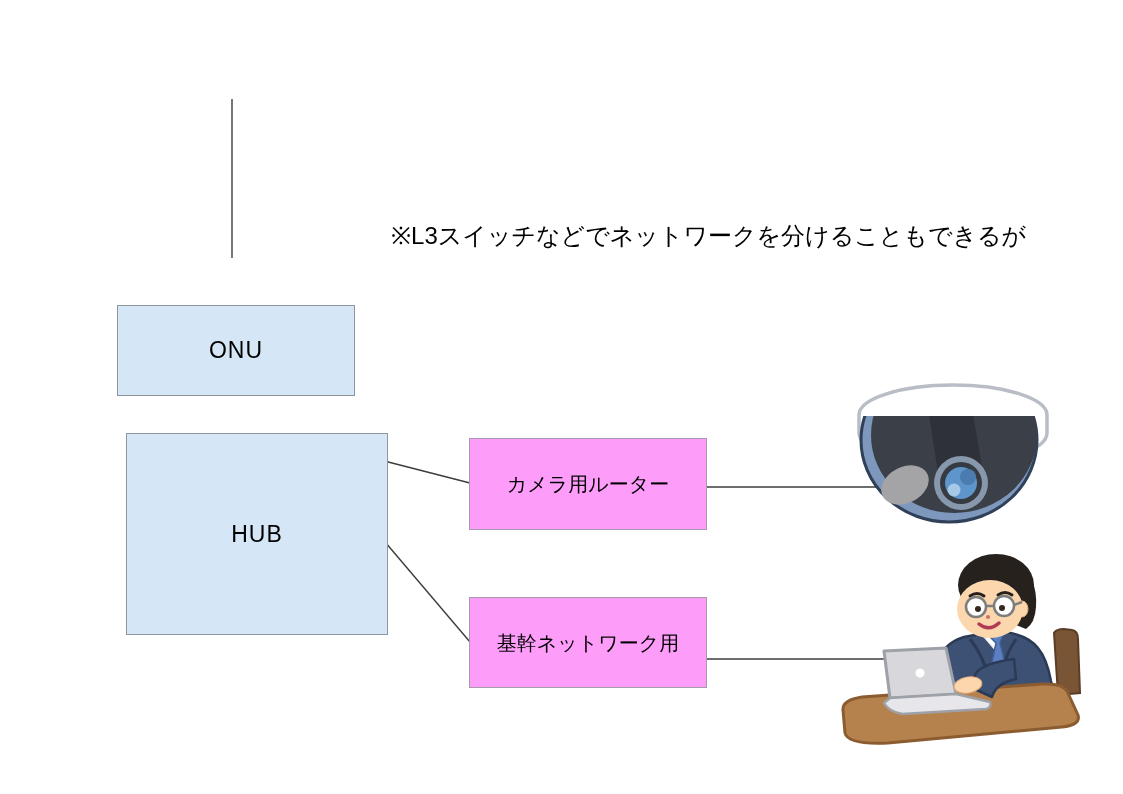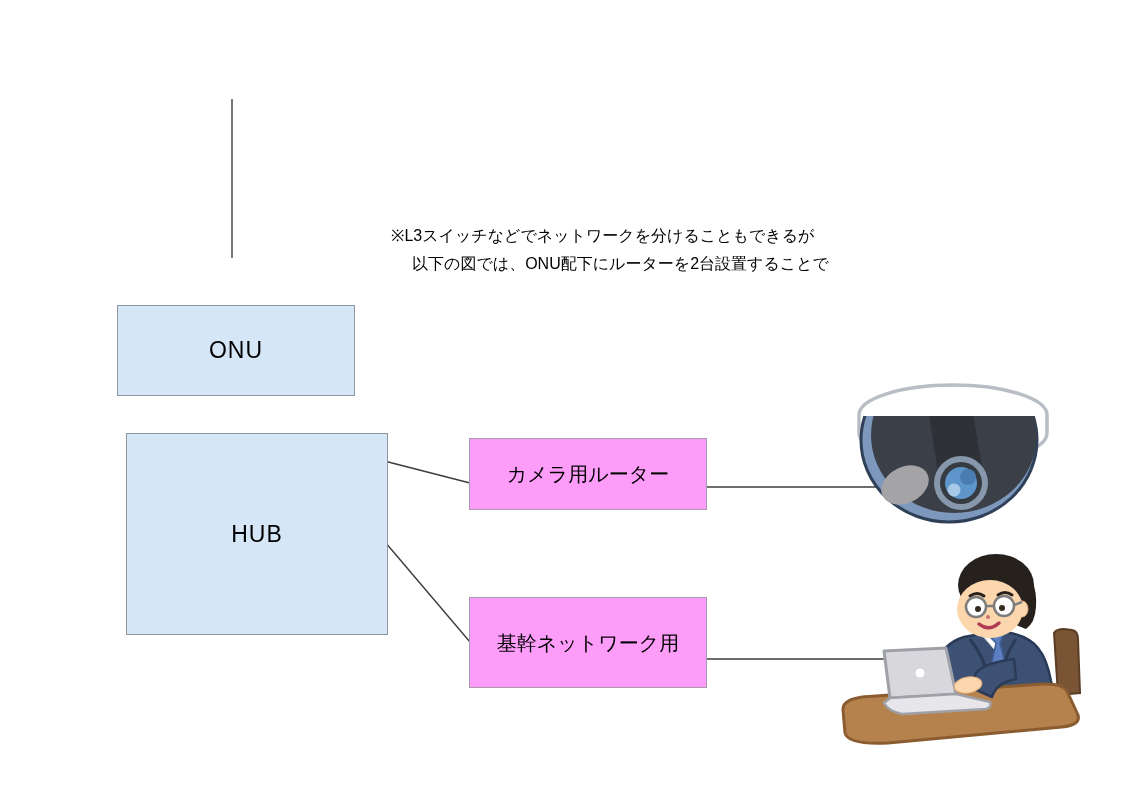--- a/index.html
+++ b/index.html
@@ -13,21 +13,21 @@
     position:absolute;display:flex;align-items:center;justify-content:center;
     text-align:center;box-sizing:border-box;
   }
   .node.blue{background:#d5e7f6;border:1.5px solid #8f969e;margin-top:48px;}
   .node.pink{background:#fe9cfa;border:1.5px solid #a89aad;}
   .device-label{font-size:23px;letter-spacing:1px;}
   .router-label{font-size:20px;line-height:1.4;}
   .router-label .bl{display:block;}
   .note{
     position:absolute;left:391px;top:222px;width:650px;
-    font-size:16px;line-height:28px;white-space:nowrap;
+    font-size:24px;line-height:28px;white-space:nowrap;
   }
   .note .indent{text-indent:21px;}
   .illus{position:absolute;}
 </style>
 </head>
 <body>
 
 <div class="canvas">
 
   <svg class="connectors" width="1123" height="794" viewBox="0 0 1123 794">
@@ -40,33 +40,32 @@
   </svg>
 
   <div class="node blue" style="left:117px;top:257px;width:238px;height:91px;">
     <span class="device-label">ONU</span>
   </div>
 
   <div class="node blue" style="left:126px;top:385px;width:262px;height:202px;">
     <span class="device-label">HUB</span>
   </div>
 
-  <div class="node pink" style="left:469px;top:438px;width:238px;height:72px;">
+  <div class="node pink" style="left:469px;top:438px;width:238px;height:92px;">
     <span class="router-label">カメラ用ルーター</span>
   </div>
 
   <div class="node pink" style="left:469px;top:597px;width:238px;height:91px;">
     <span class="router-label">
       <span class="bl">基幹ネットワーク用</span>
     </span>
   </div>
 
   <div class="note">
     <div>※L3スイッチなどでネットワークを分けることもできるが</div>
-    <div class="indent">以下の図では、ONU配下にルーターを2台設置することで</div>
   </div>
 
   <svg class="illus" style="left:856px;top:378px;" width="194" height="148" viewBox="0 0 194 148">
     <defs>
       <clipPath id="domeclip">
           <rect x="0" y="38" width="194" height="110"></rect>
         </clipPath>
       <clipPath id="domeellipse">
           <ellipse cx="98" cy="57" rx="83" ry="78"></ellipse>
         </clipPath>

